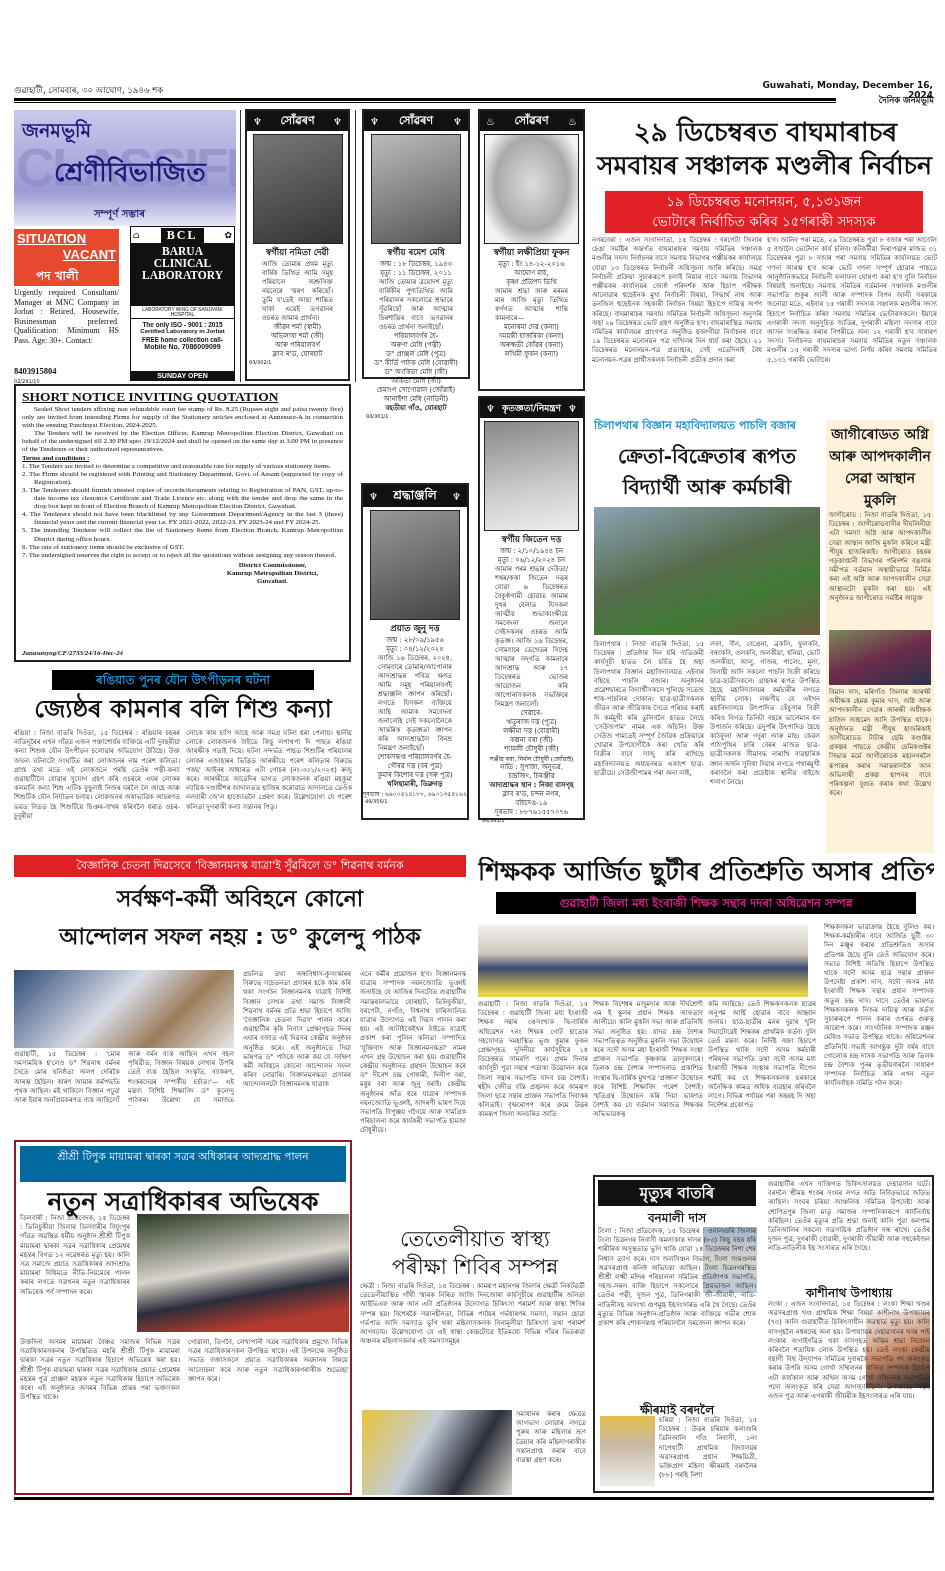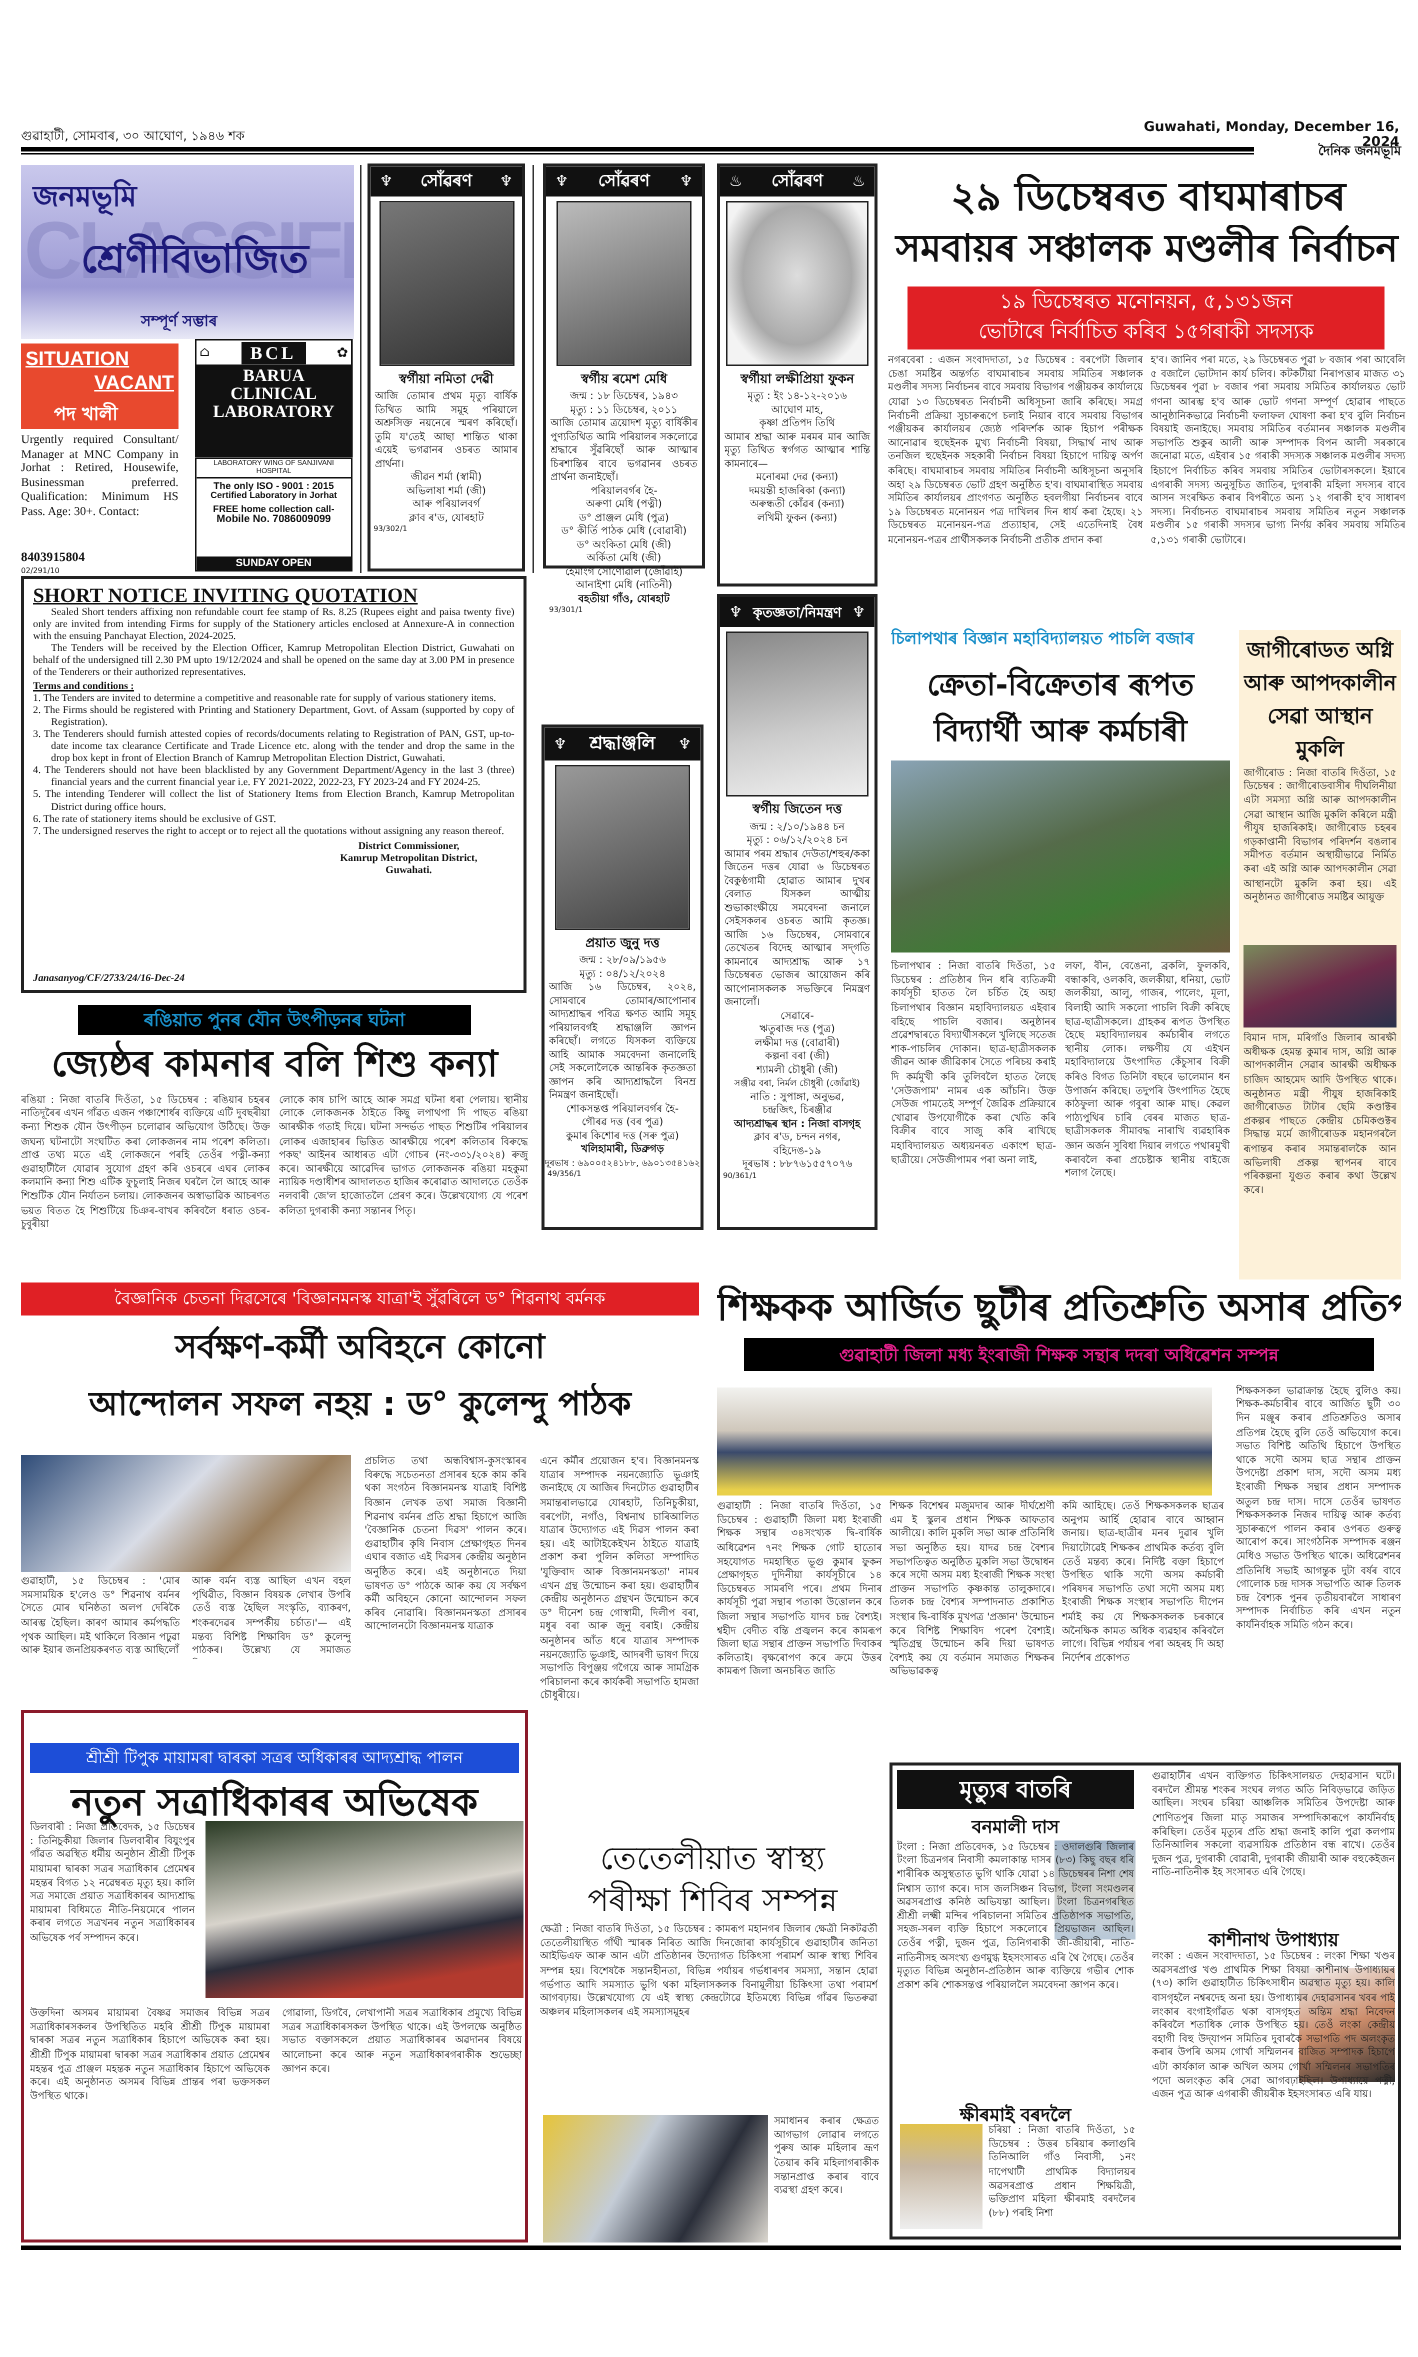--- a/index.html
+++ b/index.html
@@ -8,21 +8,21 @@
 .txt{font-size:6.6px;line-height:9.2px;text-align:justify;color:#222;overflow:hidden;font-family:"DejaVu Sans",sans-serif}
 .hd{font-family:"DejaVu Sans",sans-serif;font-weight:bold;text-align:center;color:#111;overflow:hidden;white-space:nowrap}
 .photo{background:linear-gradient(160deg,#777,#333);overflow:hidden}
 .photo.color{background:linear-gradient(135deg,#5b6e8c,#2e3f2a 50%,#9c7a56)}
 .rule{background:#000}
 .obit{border:2px solid #222;background:#fff}
 .obit .bar{background:#111;color:#fff;height:20px;display:flex;align-items:center;justify-content:space-between;padding:0 6px;font-family:"DejaVu Sans",sans-serif;font-size:11px;font-weight:bold}
 .obit .bar .lamp{font-size:10px}
 .obit .name{font-family:"DejaVu Sans",sans-serif;font-weight:bold;font-size:8.5px;text-align:center;margin-top:2px}
 .obit .meta{font-size:6.8px;text-align:center;line-height:9px;font-family:"DejaVu Sans",sans-serif}
-.obit .body{font-size:6.6px;line-height:9px;padding:0 3px;text-align:justify;font-family:"DejaVu Sans",sans-serif}
+.obit .body{font-size:6.6px;line-height:9px;padding:0 15px;text-align:justify;font-family:"DejaVu Sans",sans-serif}
 .obit .sig{font-size:6.8px;text-align:center;line-height:9px;font-family:"DejaVu Sans",sans-serif}
 .code{font-size:5px;padding-left:2px;font-family:"DejaVu Sans",sans-serif}
 </style>
 </head>
 <body>
 
 <div class="abs" style="left:14px;top:84px;font-size:8.5px;font-family:'DejaVu Sans',sans-serif">গুৱাহাটী, সোমবাৰ, ৩০ আঘোণ, ১৯৪৬ শক</div>
 <div class="abs" style="left:735px;top:80px;font-size:9px;font-weight:bold;font-family:'DejaVu Sans',sans-serif;width:198px;text-align:right">Guwahati, Monday, December 16, 2024</div>
 <div class="abs rule" style="left:14px;top:98px;width:822px;height:3px"></div>
 <div class="abs rule" style="left:14px;top:102px;width:822px;height:1px"></div>
@@ -245,21 +245,21 @@
 
 <div class="abs hd" style="left:478px;top:857px;width:456px;font-size:25px;line-height:30px">শিক্ষকক আৰ্জিত ছুটীৰ প্ৰতিশ্ৰুতি অসাৰ প্ৰতিপন্ন</div>
 <div class="abs" style="left:496px;top:892px;width:420px;height:22px;background:#000000;color:#e0208a;font:bold 11.5px 'DejaVu Sans',sans-serif;text-align:center;line-height:22px;white-space:nowrap;overflow:hidden">গুৱাহাটী জিলা মধ্য ইংৰাজী শিক্ষক সন্থাৰ দদৰা অধিৱেশন সম্পন্ন</div>
 <div class="abs photo color" style="left:478px;top:925px;width:330px;height:72px;background:linear-gradient(180deg,#f2f2ef,#cfc7bb 40%,#3a4a6c 60%,#e9d04a 95%)"></div>
 <div class="abs txt" style="left:478px;top:1000px;width:110px;height:160px">গুৱাহাটী : নিজা বাতৰি দিওঁতা, ১৫ ডিচেম্বৰ : গুৱাহাটী জিলা মধ্য ইংৰাজী শিক্ষক সন্থাৰ ৩৪সংখ্যক দ্বি-বাৰ্ষিক অধিৱেশন ৭নং শিক্ষক গোট হাতোৰ সহযোগত দমহাস্থিত ভূগু কুমাৰ ফুকন প্ৰেক্ষাগৃহত দুদিনীয়া কাৰ্যসূচীৰে ১৪ ডিচেম্বৰত সামৰণি পৰে। প্ৰথম দিনাৰ কাৰ্যসূচী পুৱা সন্থাৰ পতাকা উত্তোলন কৰে জিলা সন্থাৰ সভাপতি যাদব চন্দ্ৰ বৈশ্যই। শ্বহীদ বেদীত বন্তি প্ৰজ্বলন কৰে কামৰূপ জিলা ছাত্ৰ সন্থাৰ প্ৰাক্তন সভাপতি দিবাকৰ কলিতাই। বৃক্ষৰোপণ কৰে ক্ৰমে উত্তৰ কামৰূপ জিলা অনচৰিত জাতি</div>
 <div class="abs txt" style="left:593px;top:1000px;width:110px;height:160px">শিক্ষক বিশেশ্বৰ মজুমদাৰ আৰু দীৰ্ঘশ্ৰেণী এম ই স্কুলৰ প্ৰধান শিক্ষক আফতাব আলীয়ে। কালি মুকলি সভা আৰু প্ৰতিনিধি সভা অনুষ্ঠিত হয়। যাদৱ চন্দ্ৰ বৈশ্যৰ সভাপতিত্বত অনুষ্ঠিত মুকলি সভা উদ্বোধন কৰে সদৌ অসম মধ্য ইংৰাজী শিক্ষক সংস্থা প্ৰাক্তন সভাপতি কৃষ্ণকান্ত তালুকদাৰে। তিলক চন্দ্ৰ বৈশ্যৰ সম্পাদনাত প্ৰকাশিত সংস্থাৰ দ্বি-বাৰ্ষিক মুখপত্ৰ 'প্ৰজ্ঞান' উন্মোচন কৰে বিশিষ্ট শিক্ষাবিদ পৰেশ বৈশ্যই। স্মৃতিগ্ৰন্থ উন্মোচন কৰি দিয়া ভাষণত বৈশ্যই কয় যে বৰ্তমান সমাজত শিক্ষকৰ অভিভাৱকত্ব</div>
 <div class="abs txt" style="left:708px;top:1000px;width:108px;height:160px">কমি আহিছে। তেওঁ শিক্ষকসকলক ছাত্ৰৰ অনুপম আৰ্হি হোৱাৰ বাবে আহ্বান জনায়। ছাত্ৰ-ছাত্ৰীৰ মনৰ দুৱাৰ খুলি দিয়াটোৱেই শিক্ষকৰ প্ৰাথমিক কৰ্তব্য বুলি তেওঁ মন্তব্য কৰে। নিৰ্দিষ্ট বক্তা হিচাপে উপস্থিত থাকি সদৌ অসম কৰ্মচাৰী পৰিষদৰ সভাপতি তথা সদৌ অসম মধ্য ইংৰাজী শিক্ষক সংস্থাৰ সভাপতি দীপেন শৰ্মাই কয় যে শিক্ষকসকলক চৰকাৰে অনৈক্ষিক কামত অধিক ব্যৱহাৰ কৰিবলৈ লাগে। বিভিন্ন পৰ্যায়ৰ পৰা অহৰহ দি অহা নিৰ্দেশৰ প্ৰকোপত</div>
 <div class="abs txt" style="left:824px;top:923px;width:110px;height:237px">শিক্ষকসকল ভাৱাক্ৰান্ত হৈছে বুলিও কয়। শিক্ষক-কৰ্মচাৰীৰ বাবে আৰ্জিত ছুটী ৩০ দিন মঞ্জুৰ কৰাৰ প্ৰতিশ্ৰুতিও অসাৰ প্ৰতিপন্ন হৈছে বুলি তেওঁ অভিযোগ কৰে। সভাত বিশিষ্ট অতিথি হিচাপে উপস্থিত থাকে সদৌ অসম ছাত্ৰ সন্থাৰ প্ৰাক্তন উপদেষ্টা প্ৰকাশ দাস, সদৌ অসম মধ্য ইংৰাজী শিক্ষক সন্থাৰ প্ৰধান সম্পাদক অতুল চন্দ্ৰ দাস। দাসে তেওঁৰ ভাষণত শিক্ষকসকলক নিজৰ দায়িত্ব আৰু কৰ্তব্য সুচাৰুৰূপে পালন কৰাৰ ওপৰত গুৰুত্ব আৰোপ কৰে। সাংগঠনিক সম্পাদক ৰঞ্জন মেধিও সভাত উপস্থিত থাকে। অধিৱেশনৰ প্ৰতিনিধি সভাই আগন্তুক দুটা বৰ্ষৰ বাবে গোলোক চন্দ্ৰ দাসক সভাপতি আৰু তিলক চন্দ্ৰ বৈশ্যক পুনৰ তৃতীয়বাৰলৈ সাধাৰণ সম্পাদক নিৰ্বাচিত কৰি এখন নতুন কাৰ্যনিৰ্বাহক সমিতি গঠন কৰে।</div>
 
 <div class="abs" style="left:14px;top:1140px;width:338px;height:355px;border:2px solid #8b1a2a">
-  <div style="margin:20px 4px 0;height:20px;background:#1d4ed8;color:#fff;font:10.5px 'DejaVu Sans',sans-serif;text-align:center;line-height:20px;white-space:nowrap;overflow:hidden">শ্ৰীশ্ৰী টিপুক মায়ামৰা দ্বাৰকা সত্ৰৰ অধিকাৰৰ আদ্যশ্ৰাদ্ধ পালন</div>
+  <div style="margin:4px 4px 0;height:36px;background:#0369a1;color:#fff;font:10.5px 'DejaVu Sans',sans-serif;text-align:center;line-height:20px;white-space:nowrap;overflow:hidden">শ্ৰীশ্ৰী টিপুক মায়ামৰা দ্বাৰকা সত্ৰৰ অধিকাৰৰ আদ্যশ্ৰাদ্ধ পালন</div>
   <div class="hd" style="font-size:25px;line-height:40px">নতুন সত্ৰাধিকাৰৰ অভিষেক</div>
   <div class="txt" style="position:absolute;left:4px;top:72px;width:110px;height:120px">ডিলবাৰী : নিজা প্ৰতিবেদক, ১৫ ডিচেম্বৰ : তিনিচুকীয়া জিলাৰ ডিলবাৰীৰ বিযুংপুৰ গাঁৱত অৱস্থিত ধৰ্মীয় অনুষ্ঠান শ্ৰীশ্ৰী টিপুক মায়ামৰা দ্বাৰকা সত্ৰৰ সত্ৰাধিকাৰ প্ৰেমেশ্বৰ মহন্তৰ বিগত ১২ নৱেম্বৰত মৃত্যু হয়। কালি সত্ৰ সমাজে প্ৰয়াত সত্ৰাধিকাৰৰ আদ্যশ্ৰাদ্ধ মায়ামৰা বিধিমতে নীতি-নিয়মেৰে পালন কৰাৰ লগতে সত্ৰখনৰ নতুন সত্ৰাধিকাৰৰ অভিষেক পৰ্ব সম্পাদন কৰে।</div>
   <div class="photo color" style="position:absolute;left:121px;top:72px;width:212px;height:118px;background:linear-gradient(170deg,#2a3a24,#d8d4cc 45%,#2b2d3a 65%,#b33a2e 85%)"></div>
   <div class="txt" style="position:absolute;left:4px;top:196px;width:160px;height:150px">উক্তদিনা অসমৰ মায়ামৰা বৈষ্ণৱ সমাজৰ বিভিন্ন সত্ৰৰ সত্ৰাধিকাৰসকলৰ উপস্থিতিত মহৰি শ্ৰীশ্ৰী টিপুক মায়ামৰা দ্বাৰকা সত্ৰৰ নতুন সত্ৰাধিকাৰ হিচাপে অভিষেক কৰা হয়। শ্ৰীশ্ৰী টিপুক মায়ামৰা দ্বাৰকা সত্ৰৰ সত্ৰাধিকাৰ প্ৰয়াত প্ৰেমেশ্বৰ মহন্তৰ পুত্ৰ প্ৰাঞ্জল মহন্তক নতুন সত্ৰাধিকাৰ হিচাপে অভিষেক কৰে। এই অনুষ্ঠানত অসমৰ বিভিন্ন প্ৰান্তৰ পৰা ভক্তসকল উপস্থিত থাকে।</div>
   <div class="txt" style="position:absolute;left:172px;top:196px;width:160px;height:150px">গোৱালা, ডিগবৈ, লেখাপানী সত্ৰৰ সত্ৰাধিকাৰ প্ৰমুখ্যে বিভিন্ন সত্ৰৰ সত্ৰাধিকাৰসকল উপস্থিত থাকে। এই উপলক্ষে অনুষ্ঠিত সভাত বক্তাসকলে প্ৰয়াত সত্ৰাধিকাৰৰ অৱদানৰ বিষয়ে আলোচনা কৰে আৰু নতুন সত্ৰাধিকাৰগৰাকীক শুভেচ্ছা জ্ঞাপন কৰে।</div>
 </div>
 
 <div class="abs hd" style="left:360px;top:1225px;width:230px;font-size:21px;line-height:28px;font-weight:normal">তেতেলীয়াত স্বাস্থ্য</div>
 <div class="abs hd" style="left:360px;top:1253px;width:230px;font-size:21px;line-height:28px;font-weight:normal">পৰীক্ষা শিবিৰ সম্পন্ন</div>
 <div class="abs txt" style="left:360px;top:1282px;width:225px;height:124px">ক্ষেত্ৰী : নিজা বাতৰি দিওঁতা, ১৫ ডিচেম্বৰ : কামৰূপ মহানগৰ জিলাৰ ক্ষেত্ৰী নিকটৱৰ্তী তেতেলীয়াস্থিত গাঁথী স্মাৰক নিৰিত আজি দিনজোৰা কাৰ্যসূচীৰে গুৱাহাটীৰ জনিতা আইভিএফ আৰু আন এটা প্ৰতিষ্ঠানৰ উদ্যোগত চিকিৎসা পৰামৰ্শ আৰু স্বাস্থ্য শিবিৰ সম্পন্ন হয়। বিশেষকৈ সন্তানহীনতা, বিভিন্ন পৰ্যায়ৰ গৰ্ভধাৰণৰ সমস্যা, সন্তান হোৱা গৰ্ভপাত আদি সমস্যাত ভুগি থকা মহিলাসকলক বিনামূলীয়া চিকিৎসা তথা পৰামৰ্শ আগবঢ়ায়। উল্লেখযোগ্য যে এই স্বাস্থ্য কেন্দ্ৰটোৱে ইতিমধ্যে বিভিন্ন গাঁৱৰ ভিতৰুৱা অঞ্চলৰ মহিলাসকলৰ এই সমস্যাসমূহৰ</div>

